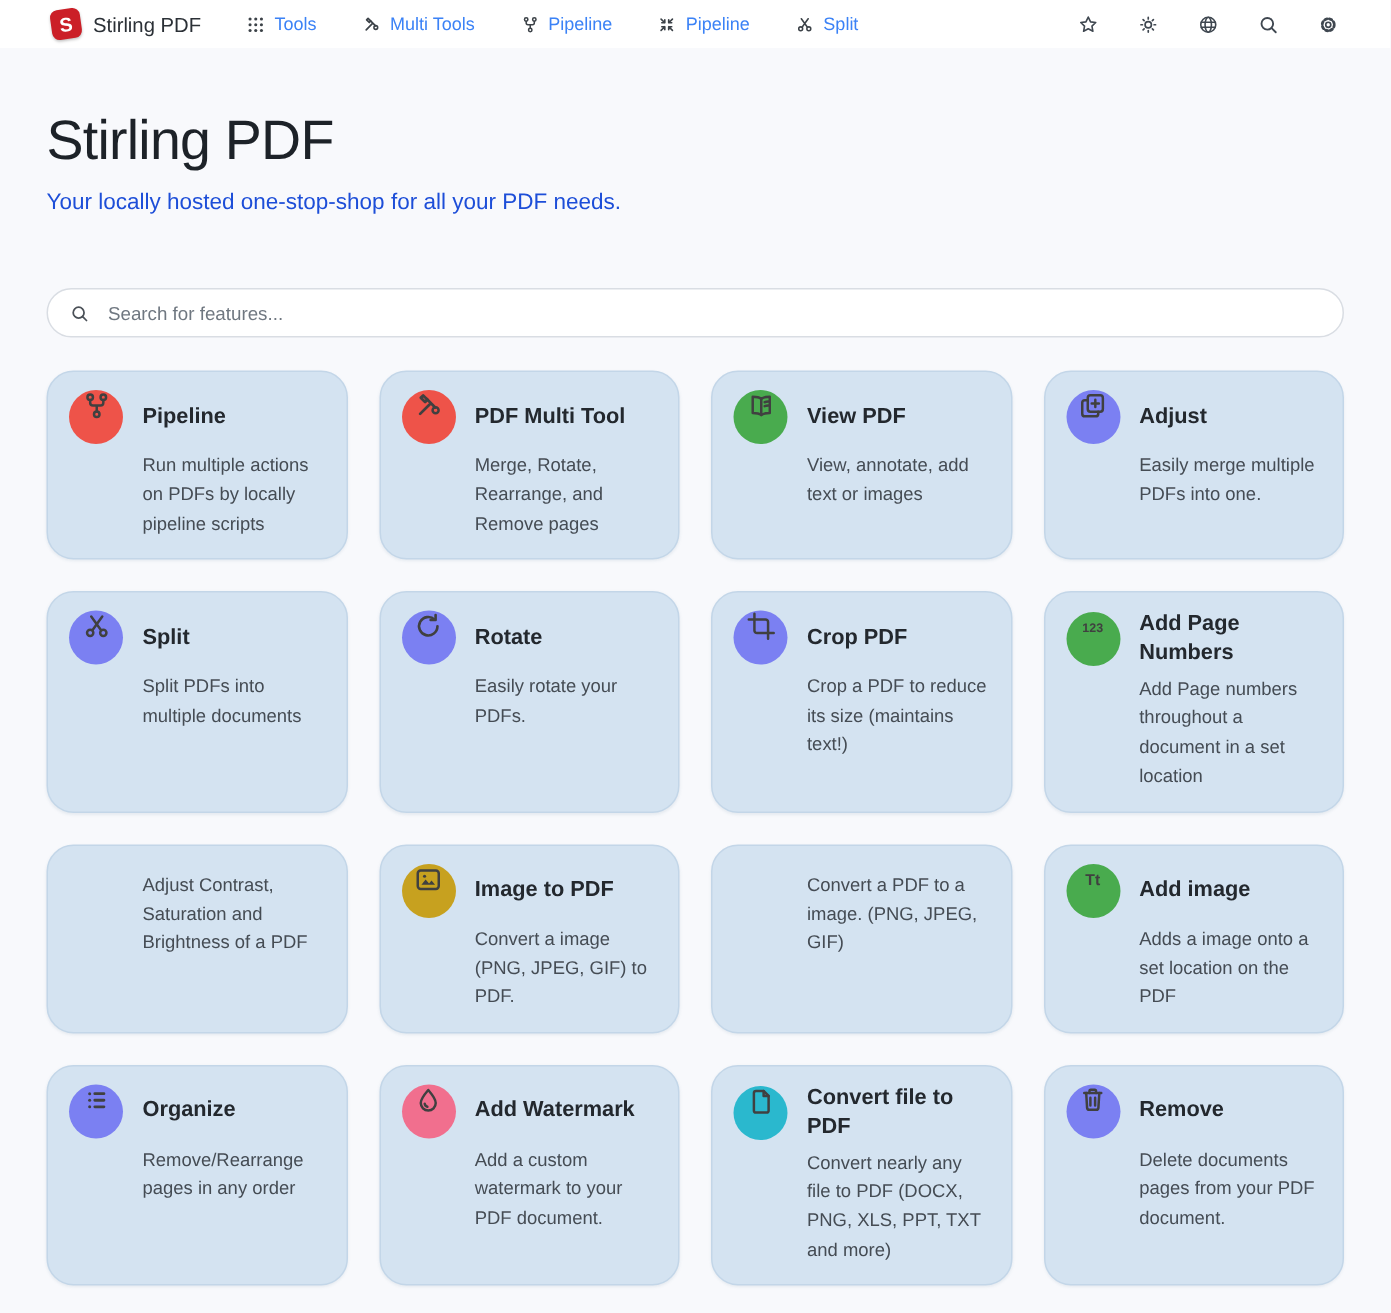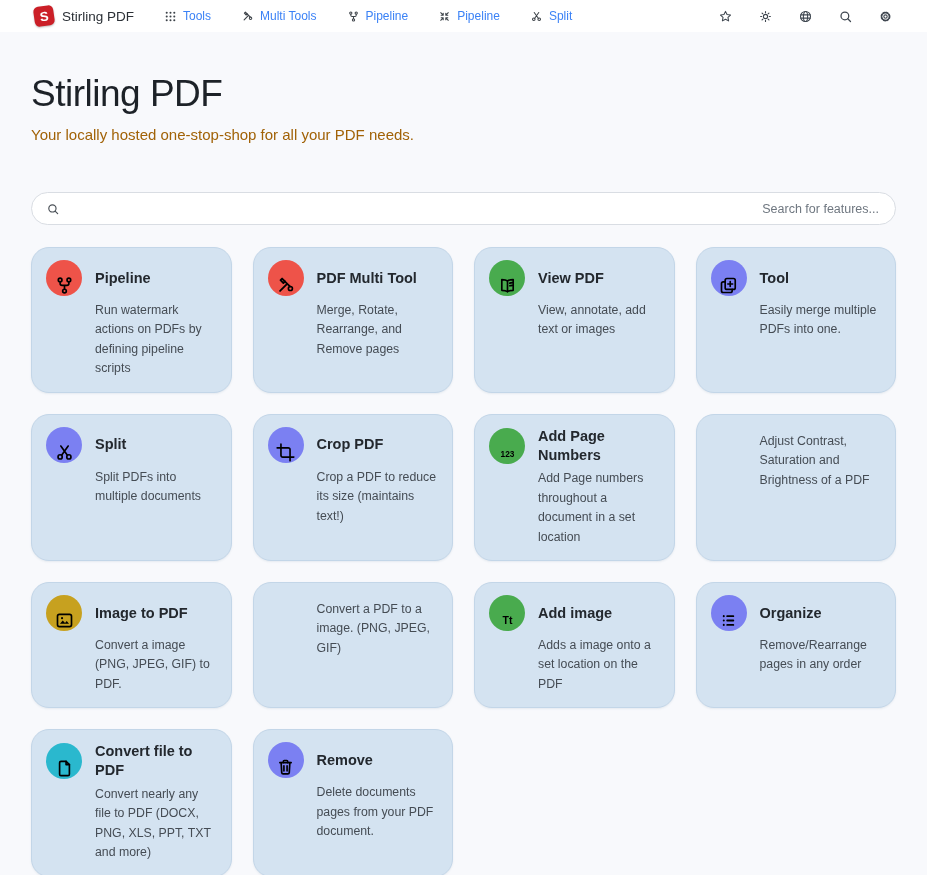--- a/index.html
+++ b/index.html
@@ -40,33 +40,33 @@
     background:none; border:none; padding:0; cursor:pointer;
     display:inline-flex; color:#3f4750;
   }
   .icon-btn svg { width:15px; height:15px; }
   
   main { padding:0 31px; }
   .hero-title {
     margin:41px 0 0 0;
     font-size:37px; font-weight:500; letter-spacing:-0.5px; color:#1d2228;
   }
-  .hero-subtitle { margin:11px 0 0 0; font-size:15px; color:#a16207; }
+  .hero-subtitle { margin:11px 0 0 0; font-size:15px; color:#1d4ed8; }
   
   .searchbar {
     margin-top:49px;
     height:33px; background:#fff;
     border:1px solid #d9dde3; border-radius:17px;
     display:flex; align-items:center; gap:10px;
     padding:0 14px;
   }
   .searchbar svg { width:14px; height:14px; color:#4a5057; flex:none; }
   .searchbar input {
     flex:1; border:none; outline:none; background:transparent;
-    font-size:12.5px; font-family:inherit; color:#212529;text-align:right;
+    font-size:12.5px; font-family:inherit; color:#212529;
   }
   .searchbar input::placeholder { color:#6f7780; }
   
   .grid {
     margin-top:22px;
     display:grid;
     grid-template-columns:repeat(4,1fr);
     gap:21px;
     grid-auto-rows:minmax(104px,auto);
   }
@@ -74,22 +74,22 @@
     background:#d4e3f1;
     border:1px solid #c3d6e8;
     border-radius:18px;
     padding:12px 14px 13px 14px;
     cursor:pointer;
     box-shadow:0 1px 2px rgba(100,130,160,.12);
   }
   .card-head { display:flex; align-items:center; gap:13px; }
   .icon-circle {
     width:36px; height:36px; border-radius:50%; flex:none;
-    display:flex; align-items:flex-end; justify-content:center;
-    color:#000000;
+    display:flex; align-items:flex-start; justify-content:center;
+    color:#404040;
   }
   .icon-circle svg { width:21px; height:21px; }
   .card-title {
     font-size:14.5px; font-weight:700; color:#23282e; line-height:1.3;
   }
   .card-desc {
     margin:5px 0 0 49px;
     font-size:12.3px; line-height:1.58; color:#454c54;
   }
 </style>
@@ -217,21 +217,21 @@
       <div class="icon-circle" style="background: rgb(238, 83, 73);">
             <svg viewBox="0 0 24 24" fill="none" stroke="currentColor" stroke-linecap="round" stroke-linejoin="round" stroke-width="1.9">
               <circle cx="7" cy="5.6" r="2.1"></circle>
               <circle cx="17" cy="5.6" r="2.1"></circle>
               <circle cx="12" cy="18.4" r="2.1"></circle>
               <path d="M7 7.7v2.1c0 1.2 1 2.1 2.2 2.1h2.8M17 7.7v2.1c0 1.2-1 2.1-2.2 2.1h-2.8M12 11.9v4.4"></path>
             </svg>
           </div>
       <div class="card-title">Pipeline</div>
     </div>
-    <div class="card-desc">Run watermark actions on PDFs by defining pipeline scripts</div>
+    <div class="card-desc">Run multiple actions on PDFs by locally pipeline scripts</div>
   </div>
 
   <div class="card">
     <div class="card-head">
       <div class="icon-circle" style="background: rgb(238, 83, 73);">
             <svg viewBox="0 0 24 24" fill="none" stroke="currentColor" stroke-linecap="round" stroke-linejoin="round">
               <path stroke-width="2.1" d="M5.8 18.2L13 11M10.9 6.9l6.4 6.4"></path>
               <path stroke-width="2.1" d="M8.1 4.1l3.3 3.3-1.8 1.8-3.3-3.3z"></path>
               <circle stroke-width="1.9" cx="17.6" cy="15.4" r="2.3"></circle>
             </svg>
@@ -257,39 +257,51 @@
 
   <div class="card">
     <div class="card-head">
       <div class="icon-circle" style="background: rgb(123, 128, 242);">
             <svg viewBox="0 0 24 24" fill="none" stroke="currentColor" stroke-linecap="round" stroke-linejoin="round" stroke-width="1.9">
               <rect x="8.2" y="4" width="11.5" height="12.5" rx="2"></rect>
               <path d="M8.2 7.8H6a2 2 0 0 0-2 2V18a2 2 0 0 0 2 2h8.2a2 2 0 0 0 2-2v-1.5"></path>
               <path d="M13.95 7.5v5.5M11.2 10.25h5.5"></path>
             </svg>
           </div>
-      <div class="card-title">Tool</div>
+      <div class="card-title">Adjust</div>
     </div>
     <div class="card-desc">Easily merge multiple PDFs into one.</div>
   </div>
 
   <div class="card">
     <div class="card-head">
       <div class="icon-circle" style="background: rgb(123, 128, 242);">
             <svg viewBox="0 0 24 24" fill="none" stroke="currentColor" stroke-linecap="round" stroke-linejoin="round" stroke-width="1.9">
               <circle cx="7" cy="17" r="2.4"></circle>
               <circle cx="17" cy="17" r="2.4"></circle>
               <path d="M8.7 15.1L16.2 4.6M15.3 15.1L7.8 4.6"></path>
             </svg>
           </div>
       <div class="card-title">Split</div>
     </div>
     <div class="card-desc">Split PDFs into multiple documents</div>
   </div>
 
+  <div class="card">
+    <div class="card-head">
+      <div class="icon-circle" style="background: rgb(123, 128, 242);">
+            <svg viewBox="0 0 24 24" fill="none" stroke="currentColor" stroke-linecap="round" stroke-linejoin="round" stroke-width="2">
+              <path d="M19 12a7 7 0 1 1-2.1-5"></path>
+              <path d="M17.6 3.4v3.8h-3.8"></path>
+            </svg>
+          </div>
+      <div class="card-title">Rotate</div>
+    </div>
+    <div class="card-desc">Easily rotate your PDFs.</div>
+  </div>
 
   <div class="card">
     <div class="card-head">
       <div class="icon-circle" style="background: rgb(123, 128, 242);">
             <svg viewBox="0 0 24 24" fill="none" stroke="currentColor" stroke-linecap="round" stroke-linejoin="round" stroke-width="1.9">
               <path d="M6.8 2.5v12.7a2 2 0 0 0 2 2h12.7"></path>
               <path d="M2.5 6.8h12.7a2 2 0 0 1 2 2v12.7"></path>
             </svg>
           </div>
       <div class="card-title">Crop PDF</div>
@@ -353,20 +365,32 @@
                 <circle cx="6.6" cy="17" r="1.15"></circle>
               </g>
               <path d="M10.5 7h7M10.5 12h7M10.5 17h7"></path>
             </svg>
           </div>
       <div class="card-title">Organize</div>
     </div>
     <div class="card-desc">Remove/Rearrange pages in any order</div>
   </div>
 
+  <div class="card">
+    <div class="card-head">
+      <div class="icon-circle" style="background: rgb(241, 111, 142);">
+            <svg viewBox="0 0 24 24" fill="none" stroke="currentColor" stroke-linecap="round" stroke-linejoin="round" stroke-width="1.9">
+              <path d="M12 4.2c3.1 3.6 5.7 6.9 5.7 9.9a5.7 5.7 0 0 1-11.4 0c0-3 2.6-6.3 5.7-9.9z"></path>
+              <path d="M9.3 14.6a2.9 2.9 0 0 0 2 2.4"></path>
+            </svg>
+          </div>
+      <div class="card-title">Add Watermark</div>
+    </div>
+    <div class="card-desc">Add a custom watermark to your PDF document.</div>
+  </div>
 
   <div class="card">
     <div class="card-head">
       <div class="icon-circle" style="background: rgb(42, 184, 206);">
             <svg viewBox="0 0 24 24" fill="none" stroke="currentColor" stroke-linecap="round" stroke-linejoin="round" stroke-width="1.9">
               <path d="M13.8 3.8H8A1.6 1.6 0 0 0 6.4 5.4v13.2A1.6 1.6 0 0 0 8 20.2h8a1.6 1.6 0 0 0 1.6-1.6V7.6z"></path>
               <path d="M13.8 3.8v3.8h3.8"></path>
             </svg>
           </div>
       <div class="card-title">Convert file to PDF</div>

